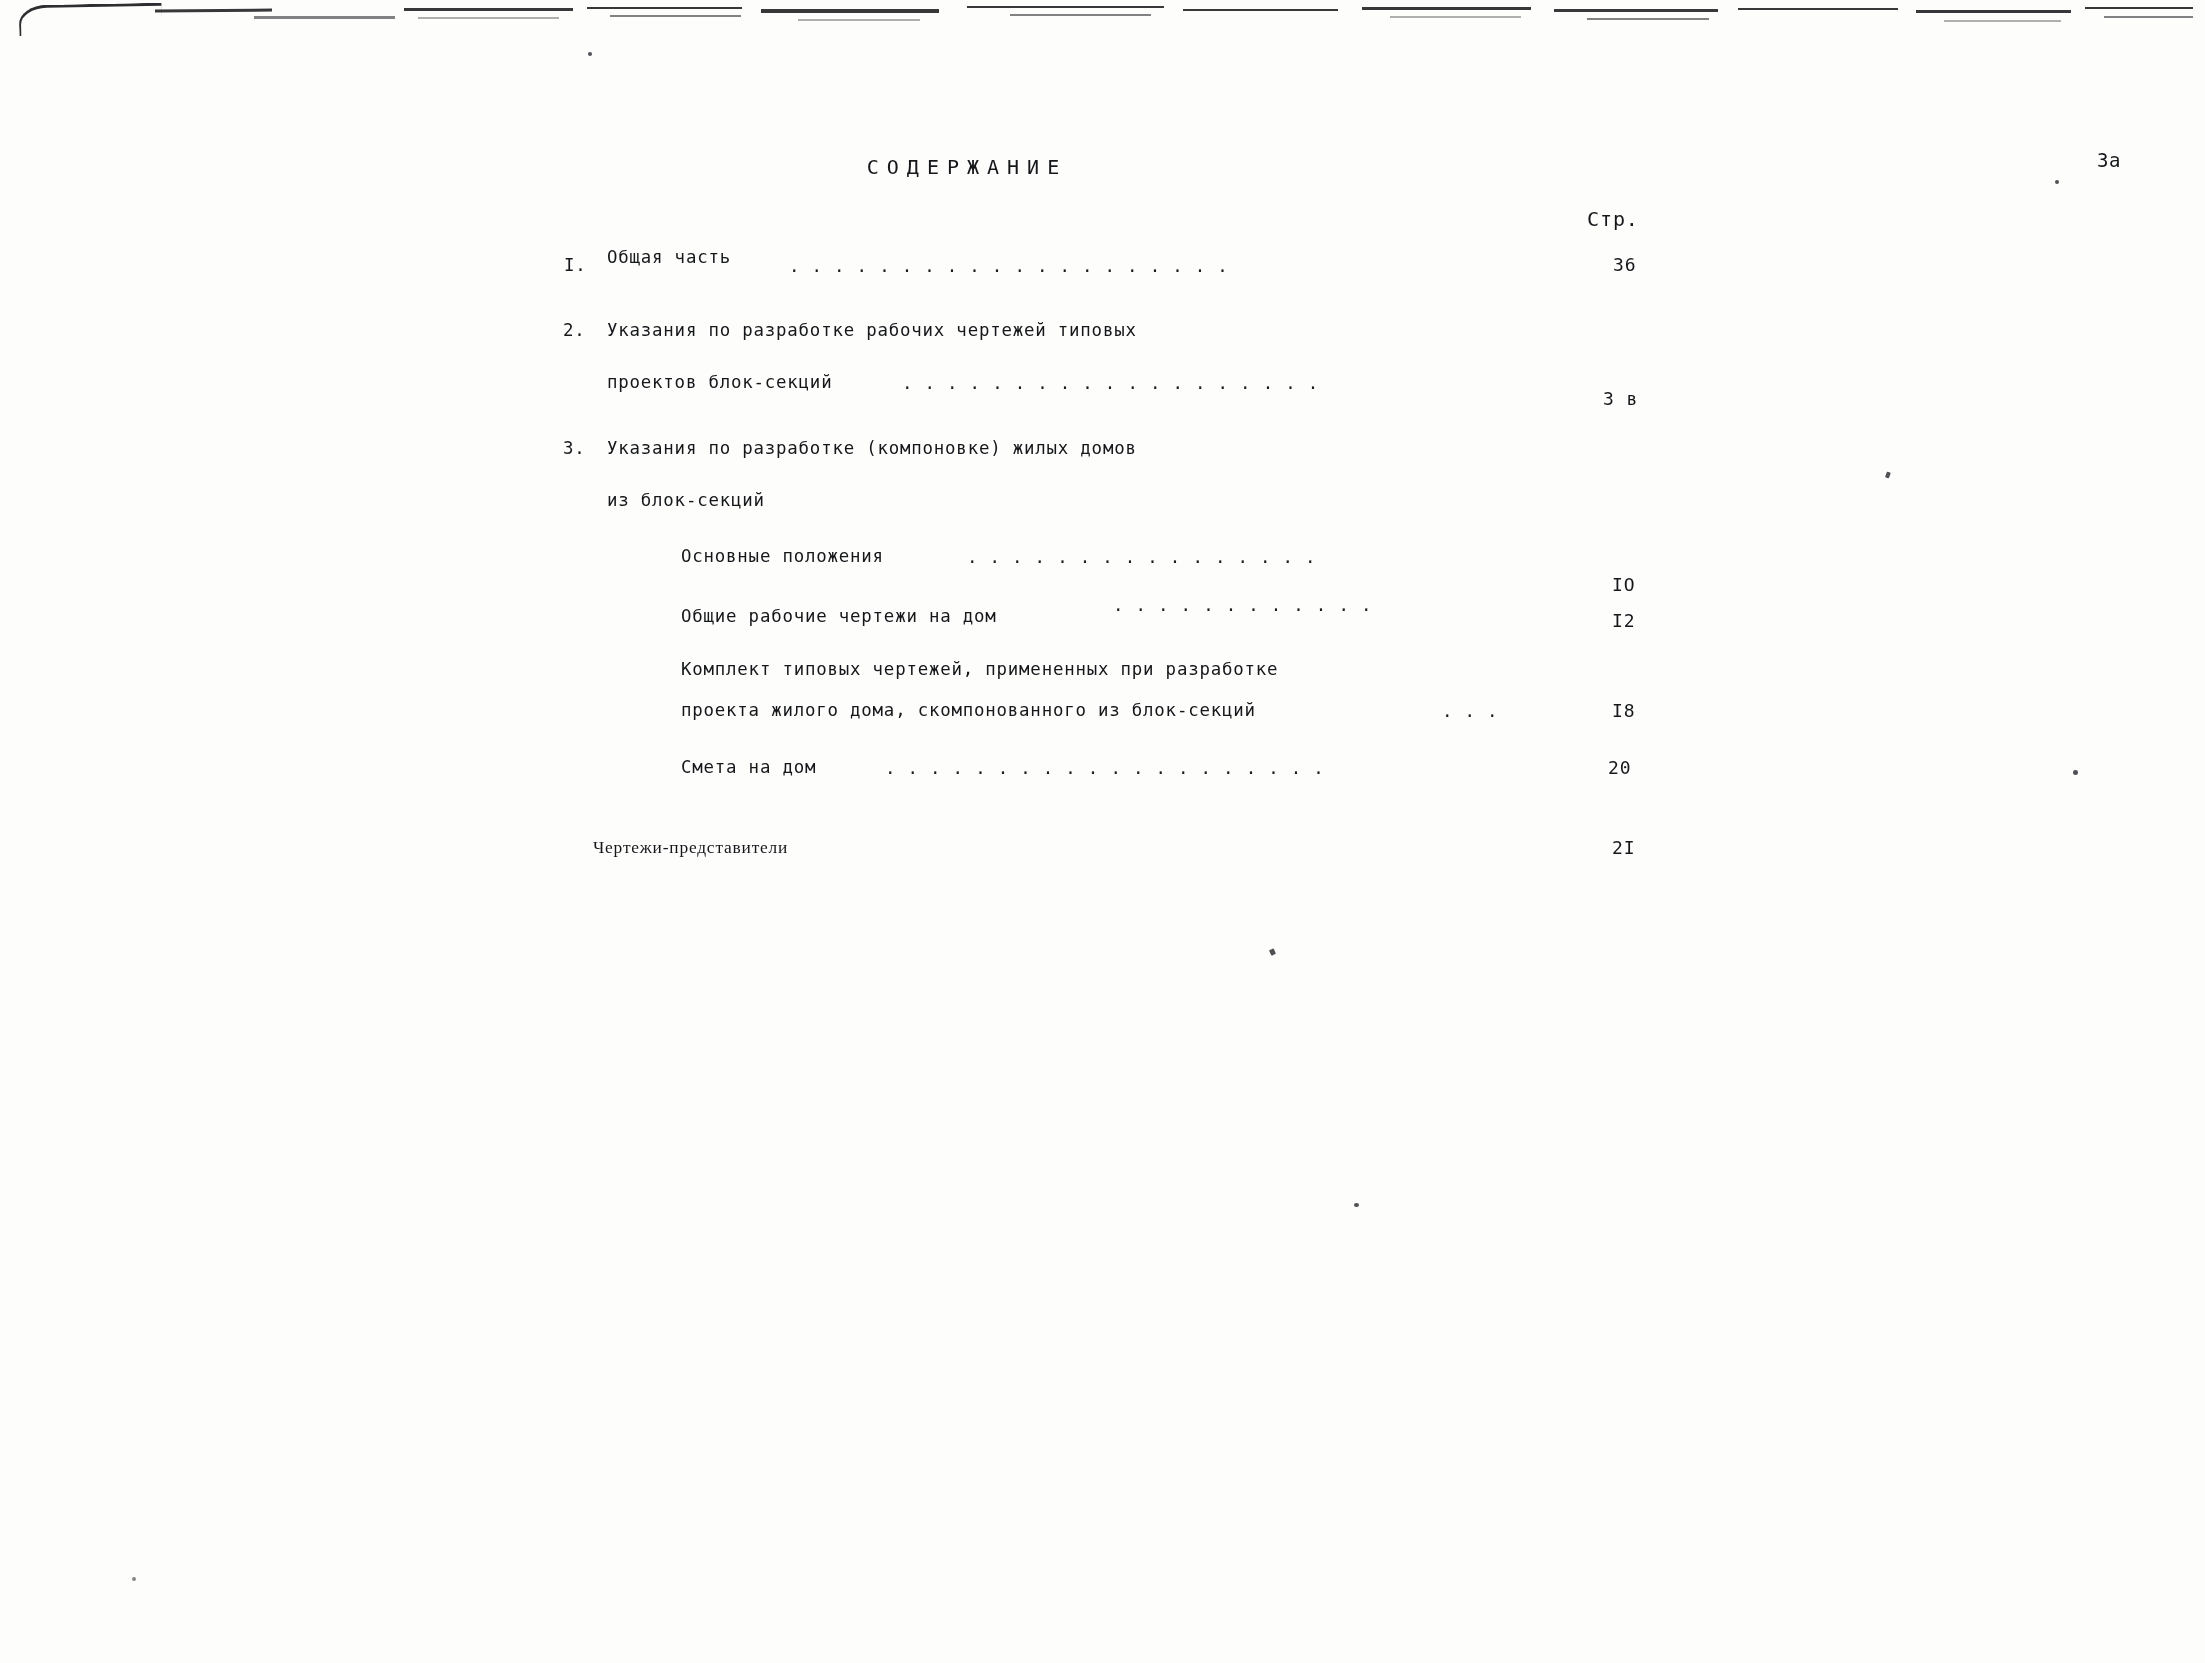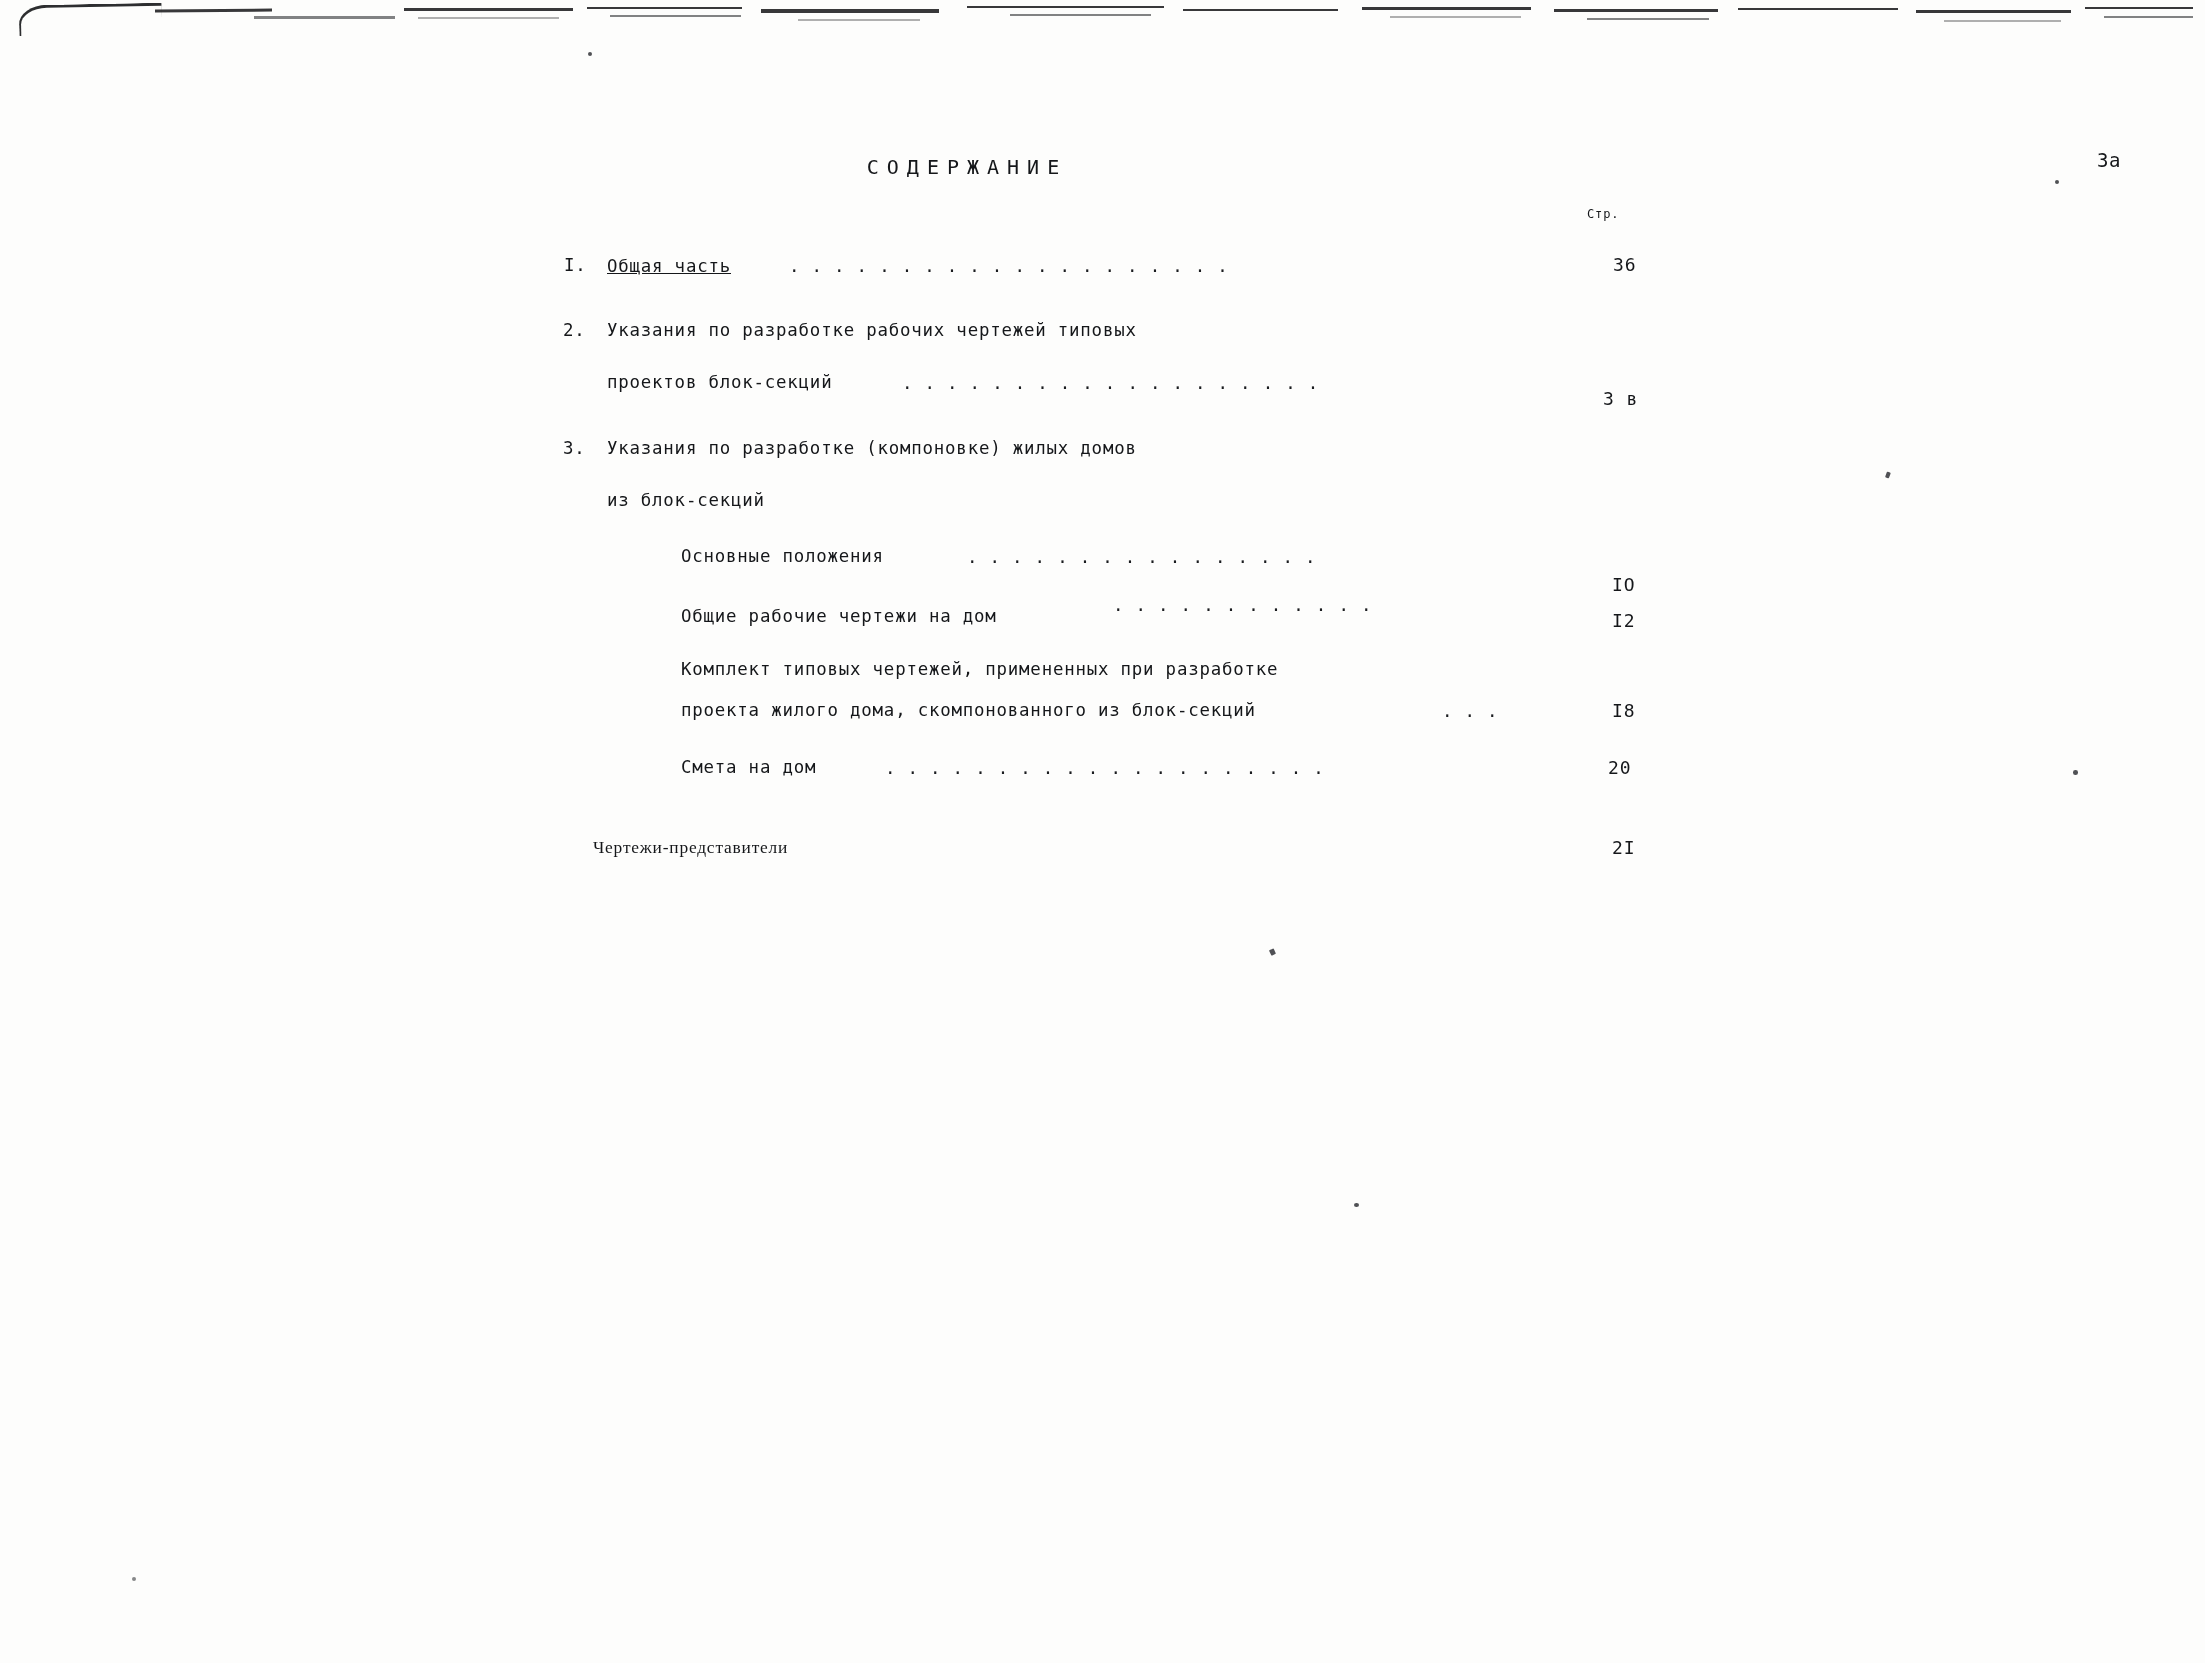--- a/index.html
+++ b/index.html
@@ -65,21 +65,21 @@
     transform: translateX(-50%);
     font-size: 20px;
     letter-spacing: 8px;
     white-space: nowrap;
   }
 
   .col-head {
     position: absolute;
     left: 1587px;
     top: 207px;
-    font-size: 12px;
+    font-size: 20px;
     letter-spacing: 0.9px;
   }
 
   .toc {
     position: absolute;
     left: 0;
     top: 244px;
     width: 2205px;
   }
 
@@ -151,21 +151,21 @@
   <div class="folio">3a</div>
 
   <div class="doc-title">СОДЕРЖАНИЕ</div>
 
   <div class="col-head">Стр.</div>
 
   <div class="toc">
 
     <div class="row">
       <span class="entry" style="left:564px; top:11.7px;">I.</span>
-      <span class="entry" style="left:607px; top:13px;text-decoration:underline;">Общая часть</span>
+      <span class="entry" style="left:607px; top:4px;">Общая часть</span>
       <span class="lead" style="left:789px; top:11.7px;">. . . . . . . . . . . . . . . . . . . .</span>
       <span class="pagenum" style="left:1613px; top:10.3px;">36</span>
     </div>
 
     <div class="row">
       <span class="entry" style="left:563px; top:77px;">2.</span>
       <span class="entry" style="left:607px; top:77px;text-align:center;">Указания по разработке рабочих чертежей типовых</span>
     </div>
 
     <div class="row">

